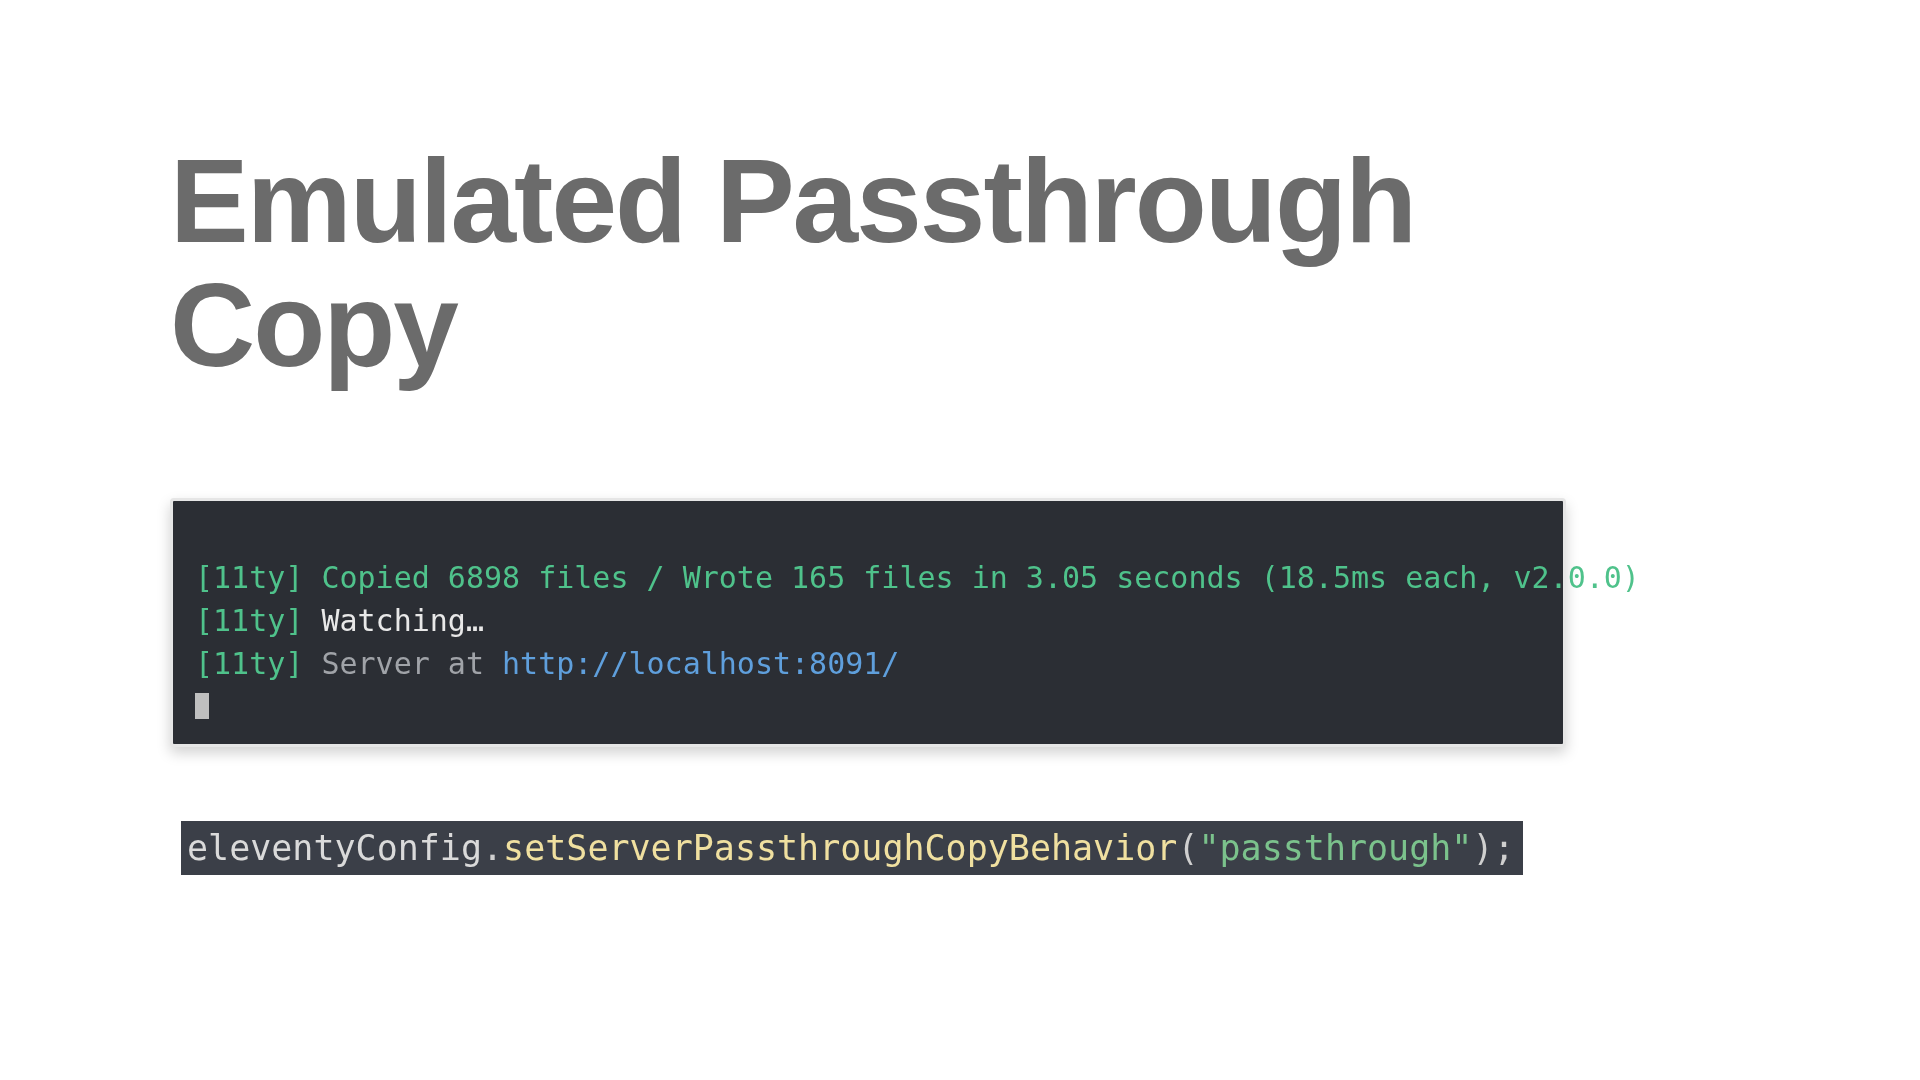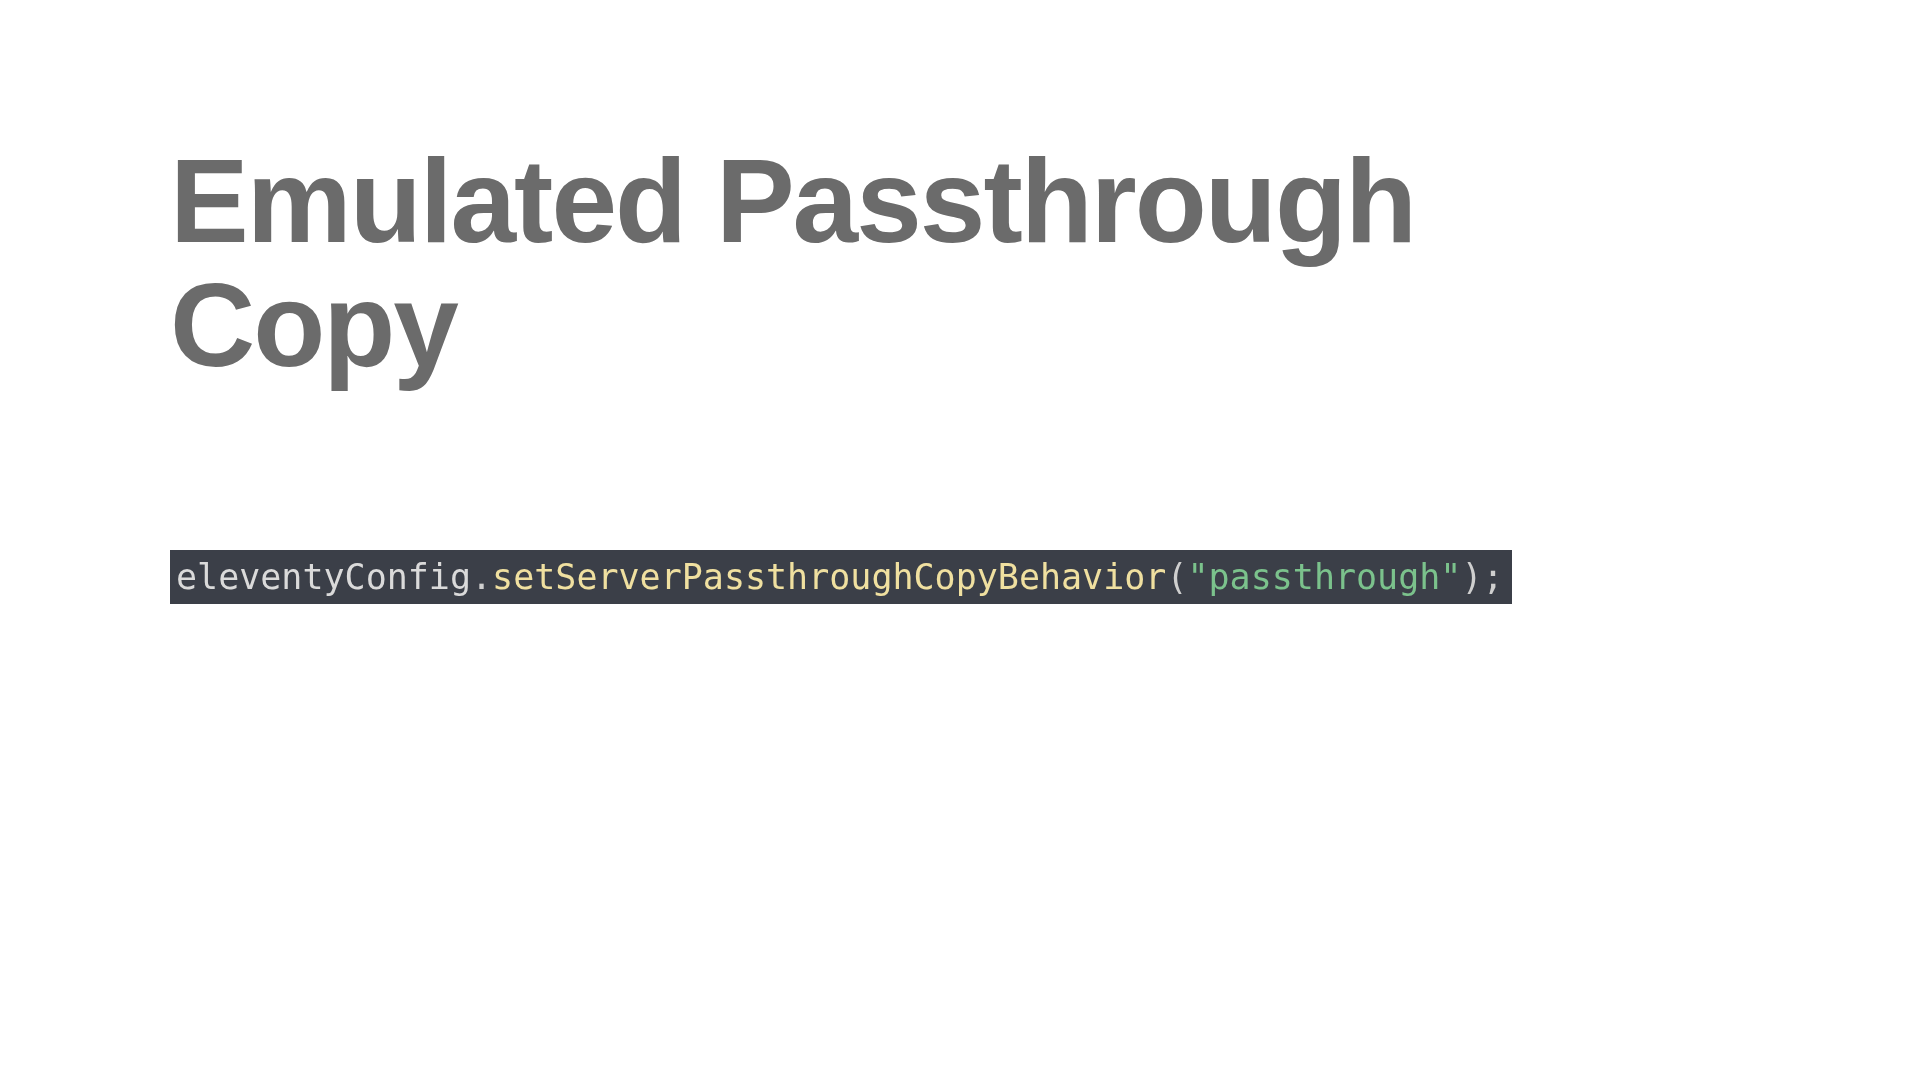--- a/index.html
+++ b/index.html
@@ -50,35 +50,40 @@
   .blue   { color: #5f9fdc; }
   .grey   { color: #a0a3a8; }
 
   .code-line {
     font-family: "SF Mono", ui-monospace, Menlo, Monaco, Consolas, monospace;
     font-size: 35px;
     background: #3b3f48;
     color: #d7d7d7;
     padding: 6px 8px 6px 6px;
     display: inline-block;
-    margin: 52px 0 30px 0;
+    margin: 52px 0 30px 11px;
     line-height: 1.2;
   }
   .code-line .ident  { color: #dadada; }
   .code-line .method { color: #f0e0a0; }
   .code-line .paren  { color: #cfcfcf; }
   .code-line .string { color: #7bc28c; }
   .code-line .punct  { color: #cfcfcf; }
 </style>
 </head>
 <body>
 
 <div class="slide">
 
   <h1 class="title">Emulated Passthrough Copy</h1>
 
+  <div class="terminal">
+<span class="tag">[11ty]</span><span class="green"> Copied 6898 files / Wrote 165 files in 3.05 seconds (18.5ms each, v2.0.0)</span>
+<span class="tag">[11ty]</span><span class="white"> Watching…</span>
+<span class="tag">[11ty]</span><span class="grey"> Server at </span><span class="blue">http://localhost:8091/</span>
+<span class="cursor"></span></div>
 
   <div>
     <span class="code-line"><span class="ident">eleventyConfig</span><span class="punct">.</span><span class="method">setServerPassthroughCopyBehavior</span><span class="paren">(</span><span class="string">"passthrough"</span><span class="paren">)</span><span class="punct">;</span></span>
   </div>
 
 
 </div>
 
 </body></html>

